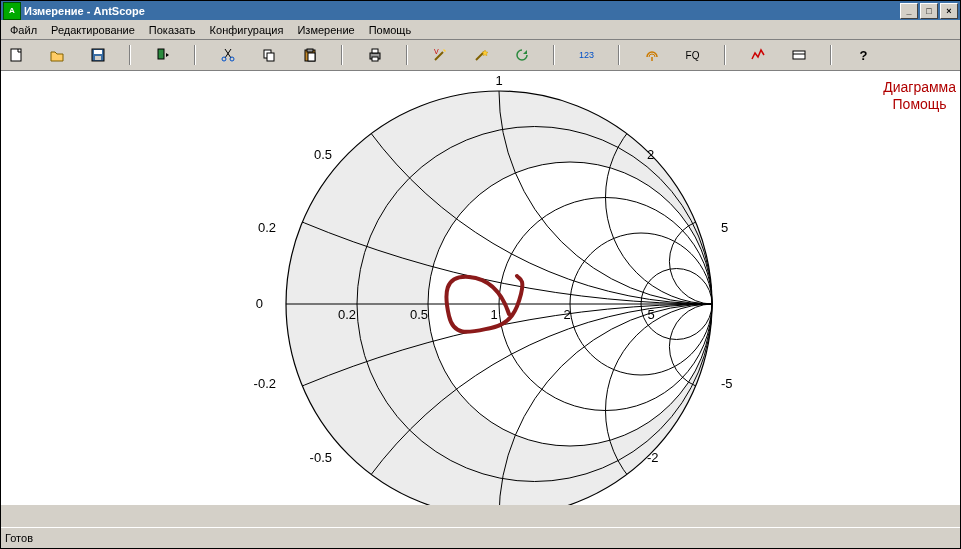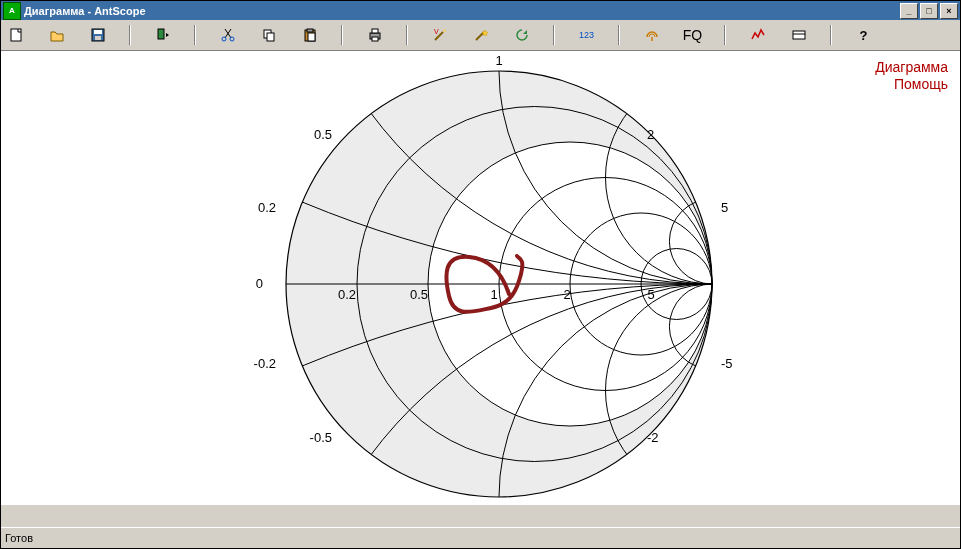--- a/index.html
+++ b/index.html
@@ -7,38 +7,46 @@
   .titlebar{height:19px;background:linear-gradient(to right,#3a6ea5,#3a6ea5);color:#fff;display:flex;align-items:center;padding:0 2px;font-weight:bold;font-size:11px;}
   .titlebar .appicon{width:16px;height:16px;background:#0a0;border:1px solid #050;margin-right:3px;display:flex;align-items:center;justify-content:center;font-size:8px;color:#fff;}
   .titlebar .title{flex:1;}
   .titlebar .winbtn{width:16px;height:14px;background:#d4d0c8;border:1px solid #fff;border-right-color:#404040;border-bottom-color:#404040;margin-left:2px;display:flex;align-items:center;justify-content:center;color:#000;font-weight:bold;font-size:9px;font-family:Arial;cursor:default;}
   .menubar{height:19px;background:#d4d0c8;display:flex;align-items:center;padding:0 2px;border-bottom:1px solid #808080;}
   .menubar .menuitem{padding:2px 7px;cursor:default;}
   .toolbar{height:26px;background:#d4d0c8;display:flex;align-items:center;padding:2px;border-bottom:1px solid #808080;gap:16px;}
   .toolbar .tbtn{width:23px;height:22px;display:flex;align-items:center;justify-content:center;border:1px solid transparent;cursor:default;}
   .toolbar .sep{width:1px;height:20px;background:#808080;margin:0 3px;border-right:1px solid #fff;}
   .client{flex:1;background:#fff;position:relative;overflow:hidden;}
-  .chart-title{position:absolute;top:8px;right:12px;color:#b00000;font-size:14px;text-align:right;line-height:1.2;}
+  .chart-title{position:absolute;top:8px;right:4px;color:#b00000;font-size:14px;text-align:center;line-height:1.2;}
   .statusbar{height:20px;background:#d4d0c8;border-top:1px solid #fff;display:flex;align-items:center;padding:0 4px;color:#000;margin-top:22px;}
   svg.smith{display:block;}
   .axislbl{font-size:13px;fill:#000;font-family:Arial;}
 </style>
 </head>
 <body>
 
 <div class="window">
 
   <div class="titlebar">
     <div class="appicon">A</div>
-    <div class="title">Диаграмма - AntScope</div>
+    <div class="title">Измерение - AntScope</div>
     <div class="winbtn">_</div>
     <div class="winbtn">□</div>
     <div class="winbtn">×</div>
   </div>
 
+  <div class="menubar">
+    <div class="menuitem">Файл</div>
+    <div class="menuitem">Редактирование</div>
+    <div class="menuitem">Показать</div>
+    <div class="menuitem">Конфигурация</div>
+    <div class="menuitem">Измерение</div>
+    <div class="menuitem">Помощь</div>
+  </div>
 
   <div class="toolbar">
     <div class="tbtn">
         <svg width="16" height="16">
           <rect x="3" y="2" width="10" height="12" fill="#fff" stroke="#000"></rect>
           <polyline points="10,2 10,5 13,5" fill="none" stroke="#000"></polyline>
         </svg>
       </div>
     <div class="tbtn">
         <svg width="16" height="16">
@@ -114,21 +122,21 @@
       </div>
     <div class="sep"></div>
     <div class="tbtn">
         <svg width="16" height="16">
           <path d="M3 10a5 5 0 0 1 10 0" fill="none" stroke="#cc7a00" stroke-width="1.5"></path>
           <path d="M5 10a3 3 0 0 1 6 0" fill="none" stroke="#cc7a00"></path>
           <line x1="8" y1="10" x2="8" y2="14" stroke="#cc7a00" stroke-width="1.5"></line>
         </svg>
       </div>
     <div class="tbtn">
-        <span style="font-size:14px;color:#000;">FQ</span>
+        <span style="font-size:10px;color:#000;">FQ</span>
       </div>
     <div class="sep"></div>
     <div class="tbtn">
         <svg width="16" height="16">
           <polyline points="2,12 5,6 8,10 11,3 14,8" fill="none" stroke="#c00" stroke-width="1.5"></polyline>
         </svg>
       </div>
     <div class="tbtn">
         <svg width="16" height="16">
           <rect x="2" y="4" width="12" height="8" fill="#fff" stroke="#000"></rect>

